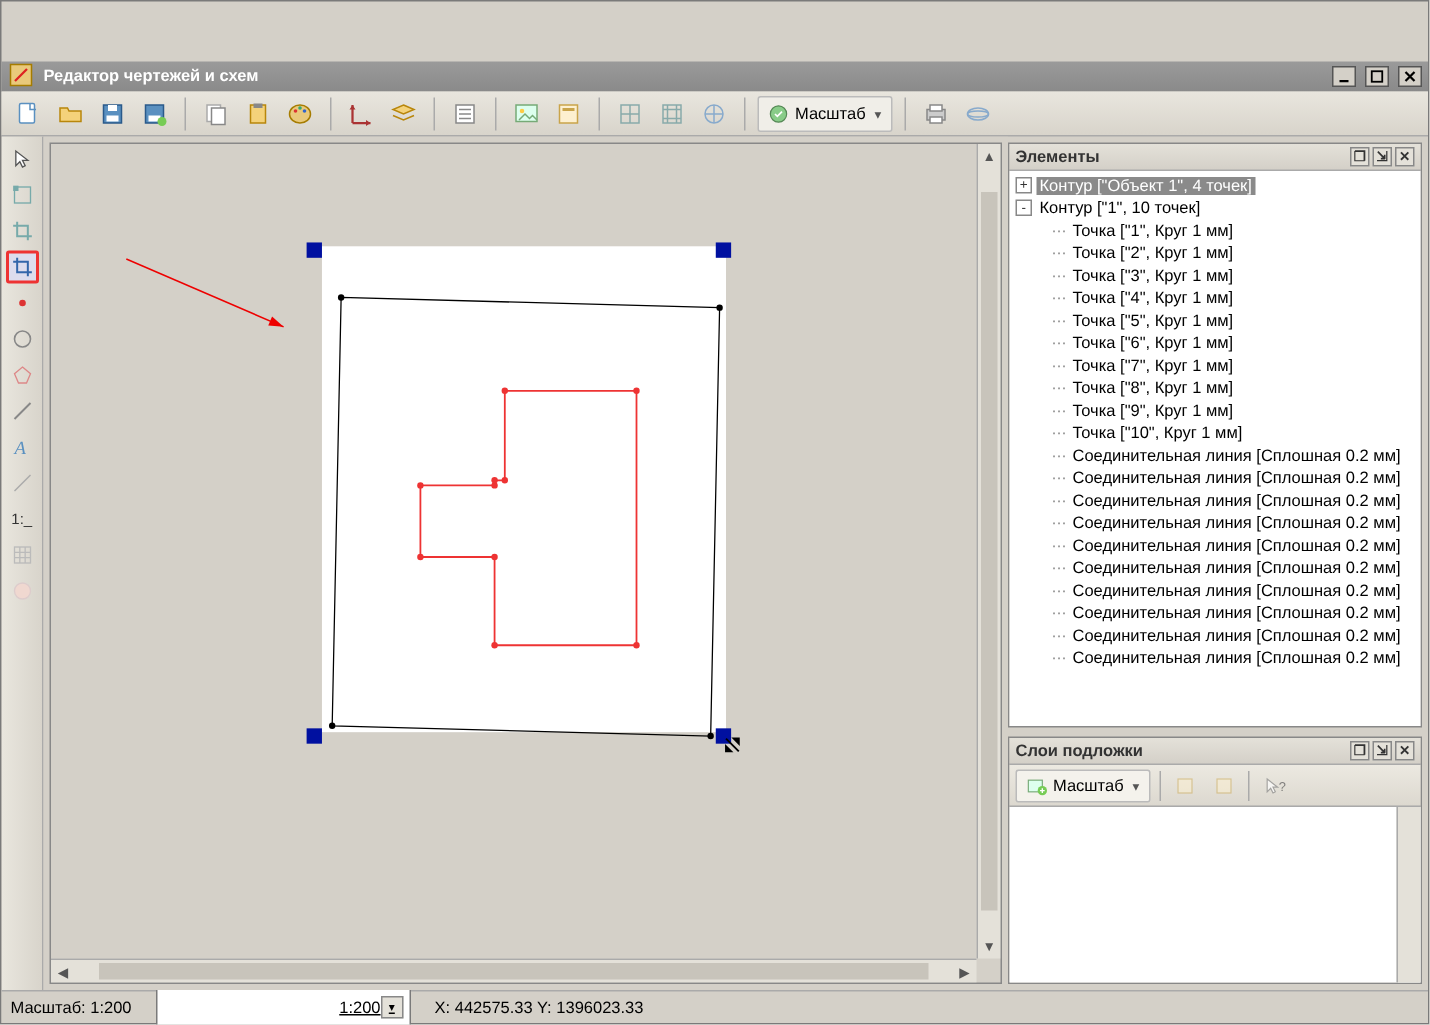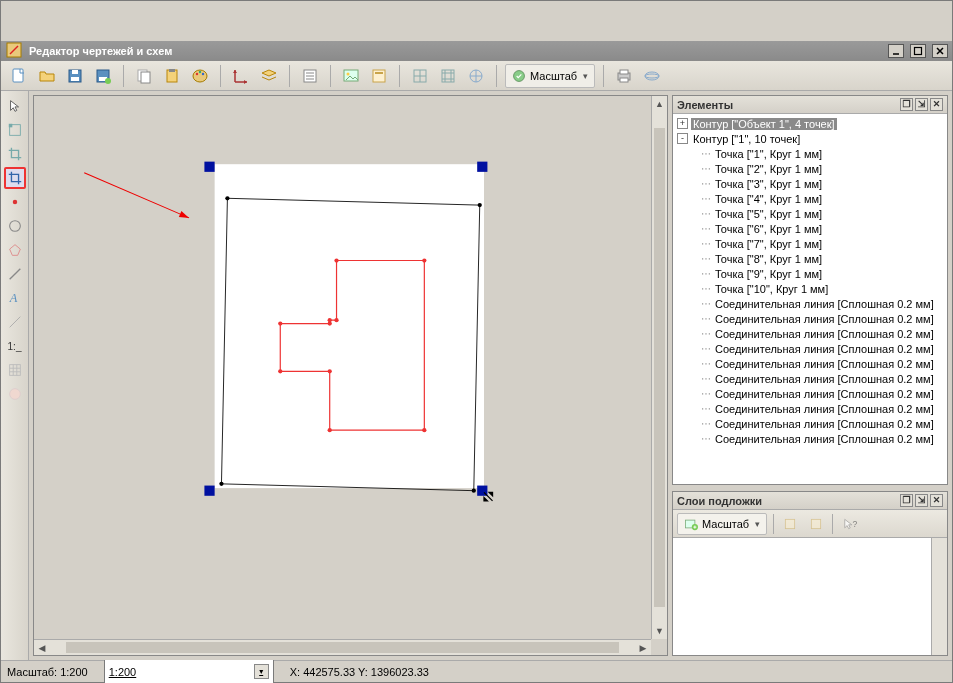--- a/index.html
+++ b/index.html
@@ -212,21 +212,21 @@
     display:flex; align-items:center;
     padding: 0 6px;
     gap: 16px;
     font-size: 11px;
   }
   .status-combo {
     width: 170px; height: 26px;
     background:#fff; border:1px solid #7a7a7a;
     display:flex;align-items:center;
     padding:0 4px;
-    justify-content:space-between;
+    justify-content:flex-end;
     text-decoration:underline;
   }
   .status-combo .dd{
     width:15px;height:15px;
     background:#e4e1d9;border:1px solid #888;
     display:flex;align-items:center;justify-content:center;
     font-size:8px;
   }
   .tb-ico { width:18px; height:18px; }
   .panel.elements{position:relative;}

